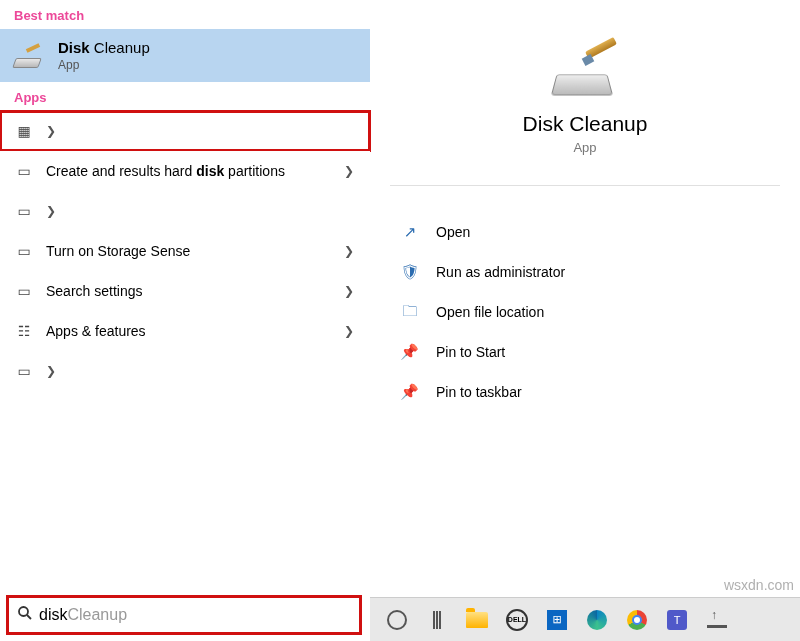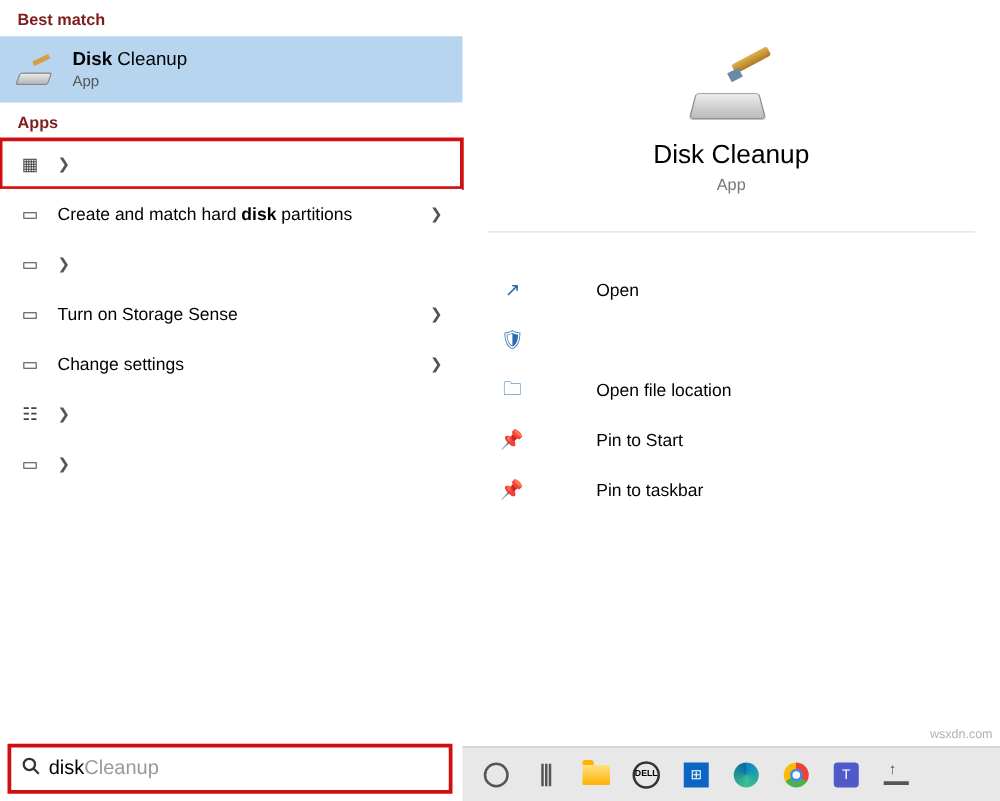--- a/index.html
+++ b/index.html
@@ -1,20 +1,20 @@
 <!DOCTYPE html>
 <html><head>
 <meta charset="utf-8">
 <style>
 * { box-sizing: border-box; margin: 0; padding: 0; font-family: 'Segoe UI', Tahoma, sans-serif; }
 body { width: 800px; height: 641px; background: #fff; overflow: hidden; position: relative; }
 .container { display: flex; width: 100%; height: 100%; }
 .left-panel { width: 370px; background: #fff; display: flex; flex-direction: column; position: relative; }
 .right-panel { flex: 1; background: #fff; padding-top: 30px; }
-.section-header { font-size: 13px; font-weight: 600; padding: 8px 14px 6px; color: #7f1d1d; }
+.section-header { font-size: 13px; font-weight: 600; padding: 8px 14px 6px; color: #ec4899; }
 .best-match-item { background: #b8d5f0; padding: 10px 14px; display: flex; align-items: center; gap: 12px; cursor: pointer; }
 .dc-icon-sm { width: 32px; height: 24px; position: relative; }
 .dc-icon-sm .drive { position: absolute; bottom: 0; width: 26px; height: 10px; background: linear-gradient(#e8e8e8,#b8b8b8); border: 1px solid #888; border-radius: 2px; transform: skewX(-20deg); }
 .dc-icon-sm .brush { position: absolute; top: 2px; left: 12px; width: 14px; height: 4px; background: #d4a040; transform: rotate(-25deg); }
 .bm-text { display: flex; flex-direction: column; gap: 2px; }
 .bm-title { font-size: 15px; color: #000; }
 .bm-sub { font-size: 12px; color: #555; }
 .list-item { display: flex; align-items: center; padding: 10px 14px; gap: 12px; cursor: pointer; background: #fff; }
 .li-icon { width: 20px; height: 20px; display: flex; align-items: center; justify-content: center; color: #444; font-size: 14px; }
 .li-text { flex: 1; font-size: 14px; color: #000; }
@@ -30,38 +30,38 @@
 .detail-header { display: flex; flex-direction: column; align-items: center; padding: 10px 0 24px; }
 .dc-icon-lg { width: 72px; height: 56px; position: relative; margin-bottom: 12px; }
 .dc-icon-lg .drive { position: absolute; bottom: 0; left: 5px; width: 56px; height: 24px; background: linear-gradient(#eee,#bbb); border: 1px solid #888; border-radius: 3px; transform: perspective(60px) rotateX(30deg); }
 .dc-icon-lg .brush-h { position: absolute; top: 4px; right: 4px; width: 32px; height: 8px; background: linear-gradient(#e0b050,#b07a20); border-radius: 2px; transform: rotate(-28deg); }
 .dc-icon-lg .brush-b { position: absolute; top: 16px; right: 28px; width: 10px; height: 8px; background: #6a8aa8; transform: rotate(-28deg); }
 .detail-title { font-size: 21px; color: #000; margin-top: 4px; }
 .detail-sub { font-size: 13px; color: #777; margin-top: 4px; }
 .actions { padding: 20px 30px; }
 .action-item { display: flex; align-items: center; padding: 10px 0; gap: 16px; cursor: pointer; }
 .action-icon { width: 20px; height: 20px; display: flex; align-items: center; justify-content: center; color: #2b6cb0; font-size: 15px; }
-.action-label { font-size: 14px; color: #000; margin-left: 41px; }
+.action-label { font-size: 14px; color: #000; }
 .taskbar { position: absolute; bottom: 0; right: 0; width: 430px; height: 44px; background: #e8e8e8; display: flex; align-items: center; gap: 14px; padding-left: 14px; border-top: 1px solid #ccc; }
 .tb-icon { width: 26px; height: 26px; display: flex; align-items: center; justify-content: center; cursor: pointer; }
 .tb-circle { width: 20px; height: 20px; border: 2px solid #555; border-radius: 50%; }
 .tb-task { display: flex; gap: 1px; }
 .tb-task span { width: 2px; height: 18px; background: #555; }
 .tb-folder { width: 22px; height: 16px; background: linear-gradient(#ffe082,#ffb300); border-radius: 2px 2px 1px 1px; position: relative; }
 .tb-folder::before { content:''; position:absolute; top:-4px; left:0; width:9px; height:4px; background:#ffb300; border-radius: 2px 2px 0 0; }
 .tb-dell { width: 22px; height: 22px; border: 2px solid #333; border-radius: 50%; display:flex; align-items:center; justify-content:center; font-size:7px; font-weight:bold; }
 .tb-store { width: 20px; height: 20px; background: #0a66c2; color:#fff; display:flex; align-items:center; justify-content:center; font-size:11px; }
 .tb-edge { width: 20px; height: 20px; background: conic-gradient(#0a84c2,#3cc28e,#0a66a2); border-radius: 50%; }
 .tb-chrome { width: 20px; height: 20px; border-radius: 50%; background: conic-gradient(#ea4335 0 120deg,#4caf50 120deg 240deg,#fbbc05 240deg 360deg); position: relative; }
 .tb-chrome::after { content:''; position:absolute; inset:5px; background:#fff; border-radius:50%; border:2px solid #4285f4; }
 .tb-teams { width: 20px; height: 20px; background: #5059c9; color:#fff; display:flex; align-items:center; justify-content:center; font-size:11px; border-radius:3px; }
 .tb-tray { width: 20px; height: 16px; border-bottom: 3px solid #555; position: relative; }
 .tb-tray::before { content:'↑'; position:absolute; left:4px; top:-4px; font-size:12px; color:#555; }
 .divider { height: 1px; background: #e0e0e0; margin: 6px 20px; }
-.watermark { position: absolute; bottom: 48px; right: 6px; font-size: 10px; color: #b0b0b0; margin-top: 35px; }
+.watermark { position: absolute; bottom: 48px; right: 6px; font-size: 14px; color: #b0b0b0; margin-top: 35px; }
 </style>
 </head>
 <body>
 
 <div class="container">
   <div class="left-panel">
     <div class="section-header">Best match</div>
     <div class="best-match-item">
       <div class="dc-icon-sm">
         <div class="brush"></div>
@@ -75,39 +75,40 @@
 
     <div class="section-header">Apps</div>
     <div class="list-item highlighted">
       <div class="li-icon">▦</div>
       <div class="chev">❯</div>
     </div>
 
     <div class="scroll-area">
       <div class="list-item">
         <div class="li-icon">▭</div>
-        <div class="li-text"><span>Create and match hard </span><b>disk</b><span> partitions</span></div>
+        <div class="li-text"><span>Create and results hard </span><b>disk</b><span> partitions</span></div>
         <div class="chev">❯</div>
       </div>
       <div class="list-item">
         <div class="li-icon">▭</div>
         <div class="chev">❯</div>
       </div>
       <div class="list-item">
         <div class="li-icon">▭</div>
         <div class="li-text">Turn on Storage Sense</div>
         <div class="chev">❯</div>
       </div>
       <div class="list-item">
         <div class="li-icon">▭</div>
-        <div class="li-text">Change settings</div>
+        <div class="li-text">Search settings</div>
         <div class="chev">❯</div>
       </div>
       <div class="list-item">
         <div class="li-icon">☷</div>
+        <div class="li-text">Apps &amp; features</div>
         <div class="chev">❯</div>
       </div>
       <div class="list-item">
         <div class="li-icon">▭</div>
         <div class="chev">❯</div>
       </div>
     </div>
 
     <div class="web-row">
       <div class="li-icon">
@@ -143,20 +144,21 @@
       <div class="detail-sub">App</div>
     </div>
     <div class="divider"></div>
     <div class="actions">
       <div class="action-item">
         <div class="action-icon">↗</div>
         <div class="action-label">Open</div>
       </div>
       <div class="action-item">
         <div class="action-icon">🛡</div>
+        <div class="action-label">Run as administrator</div>
       </div>
       <div class="action-item">
         <div class="action-icon">🗀</div>
         <div class="action-label">Open file location</div>
       </div>
       <div class="action-item">
         <div class="action-icon">📌</div>
         <div class="action-label">Pin to Start</div>
       </div>
       <div class="action-item">

